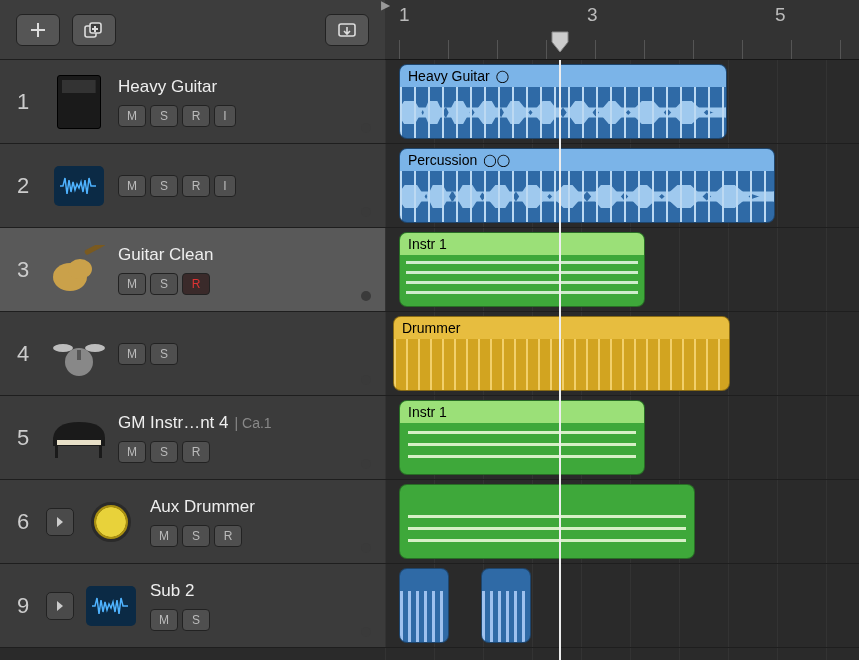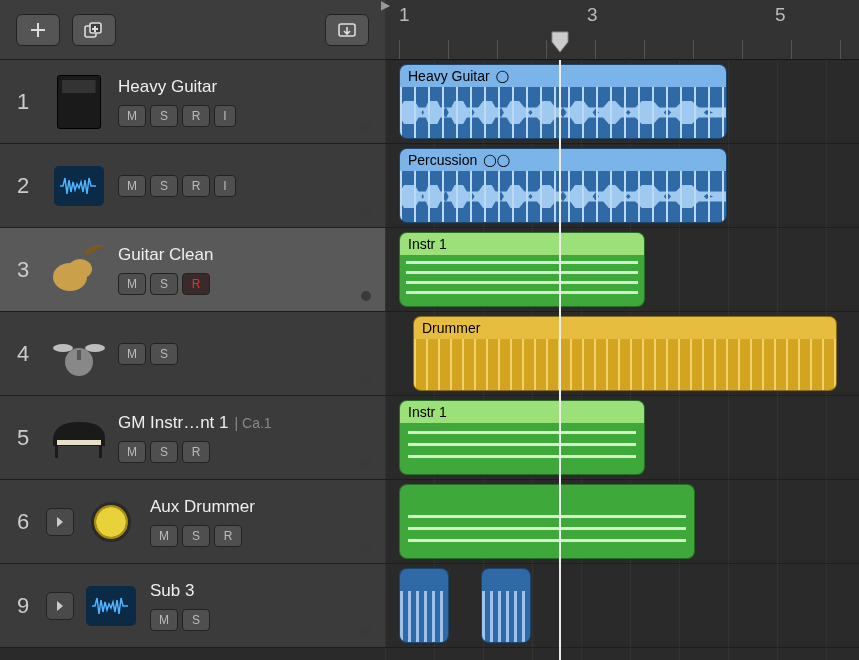--- a/index.html
+++ b/index.html
@@ -284,21 +284,21 @@
       <div class="track-icon">
         <svg width="60" height="44" viewBox="0 0 60 44">
           <path d="M4 22 Q6 6 30 6 Q56 6 56 22 L56 30 4 30Z" fill="#1a1a1a"></path>
           <rect x="6" y="30" width="3" height="12" fill="#1a1a1a"></rect>
           <rect x="50" y="30" width="3" height="12" fill="#1a1a1a"></rect>
           <rect x="8" y="24" width="44" height="5" fill="#e8e0c8"></rect>
         </svg>
       </div>
       <div class="track-meta">
         <div class="track-name">
-          <span>GM Instr…nt 1</span>
+          <span>GM Instr…nt 4</span>
           <span class="suffix">| Ca.1</span>
         </div>
         <div class="btn-group">
           <div class="mini-btn M">M</div>
           <div class="mini-btn S">S</div>
           <div class="mini-btn R">R</div>
         </div>
       </div>
       <div class="dot"></div>
     </div>
@@ -333,21 +333,21 @@
       </div>
       <div class="track-icon">
         <div class="wave-icon">
           <svg viewBox="0 0 40 24">
             <path d="M1 12h3l2-8 2 16 2-14 2 12 2-10 2 8 2-6 2 4 2-6 2 10 2-12 2 14 2-16 2 8h5" fill="none" stroke="#4fb3ff" stroke-width="1.5"></path>
           </svg>
         </div>
       </div>
       <div class="track-meta">
         <div class="track-name">
-          <span>Sub 3</span>
+          <span>Sub 2</span>
         </div>
         <div class="btn-group">
           <div class="mini-btn M">M</div>
           <div class="mini-btn S">S</div>
         </div>
       </div>
       <div class="dot"></div>
     </div>
   </div>
 
@@ -357,37 +357,37 @@
       <div class="region r-audio" style="left: 14px; width: 328px;">
         <div class="hdr">Heavy Guitar <span class="loop-icon">◯</span></div>
         <div class="body">
           <div class="wave-fill"></div>
           <div class="wave-fill bottom"></div>
           <div class="wave-spikes" style="position:absolute;inset:0"></div>
         </div>
       </div>
     </div>
     <div class="lane">
-      <div class="region r-audio" style="left: 14px; width: 328px;">
+      <div class="region r-audio" style="left: 14px; width: 376px;">
         <div class="hdr">Percussion <span class="loop-icon">◯◯</span></div>
         <div class="body">
           <div class="wave-fill"></div>
           <div class="wave-fill bottom"></div>
           <div class="wave-spikes" style="position:absolute;inset:0"></div>
         </div>
       </div>
     </div>
     <div class="lane">
       <div class="region r-midi" style="left: 14px; width: 246px;">
         <div class="hdr">Instr 1</div>
         <div class="body midi-lines"></div>
       </div>
     </div>
     <div class="lane">
-      <div class="region r-drum" style="left: 28px; width: 424px;">
+      <div class="region r-drum" style="left: 8px; width: 337px;">
         <div class="hdr">Drummer</div>
         <div class="body drum-wave"></div>
       </div>
     </div>
     <div class="lane">
       <div class="region r-midi" style="left: 14px; width: 246px;">
         <div class="hdr">Instr 1</div>
         <div class="body midi-dashes"></div>
       </div>
     </div>

